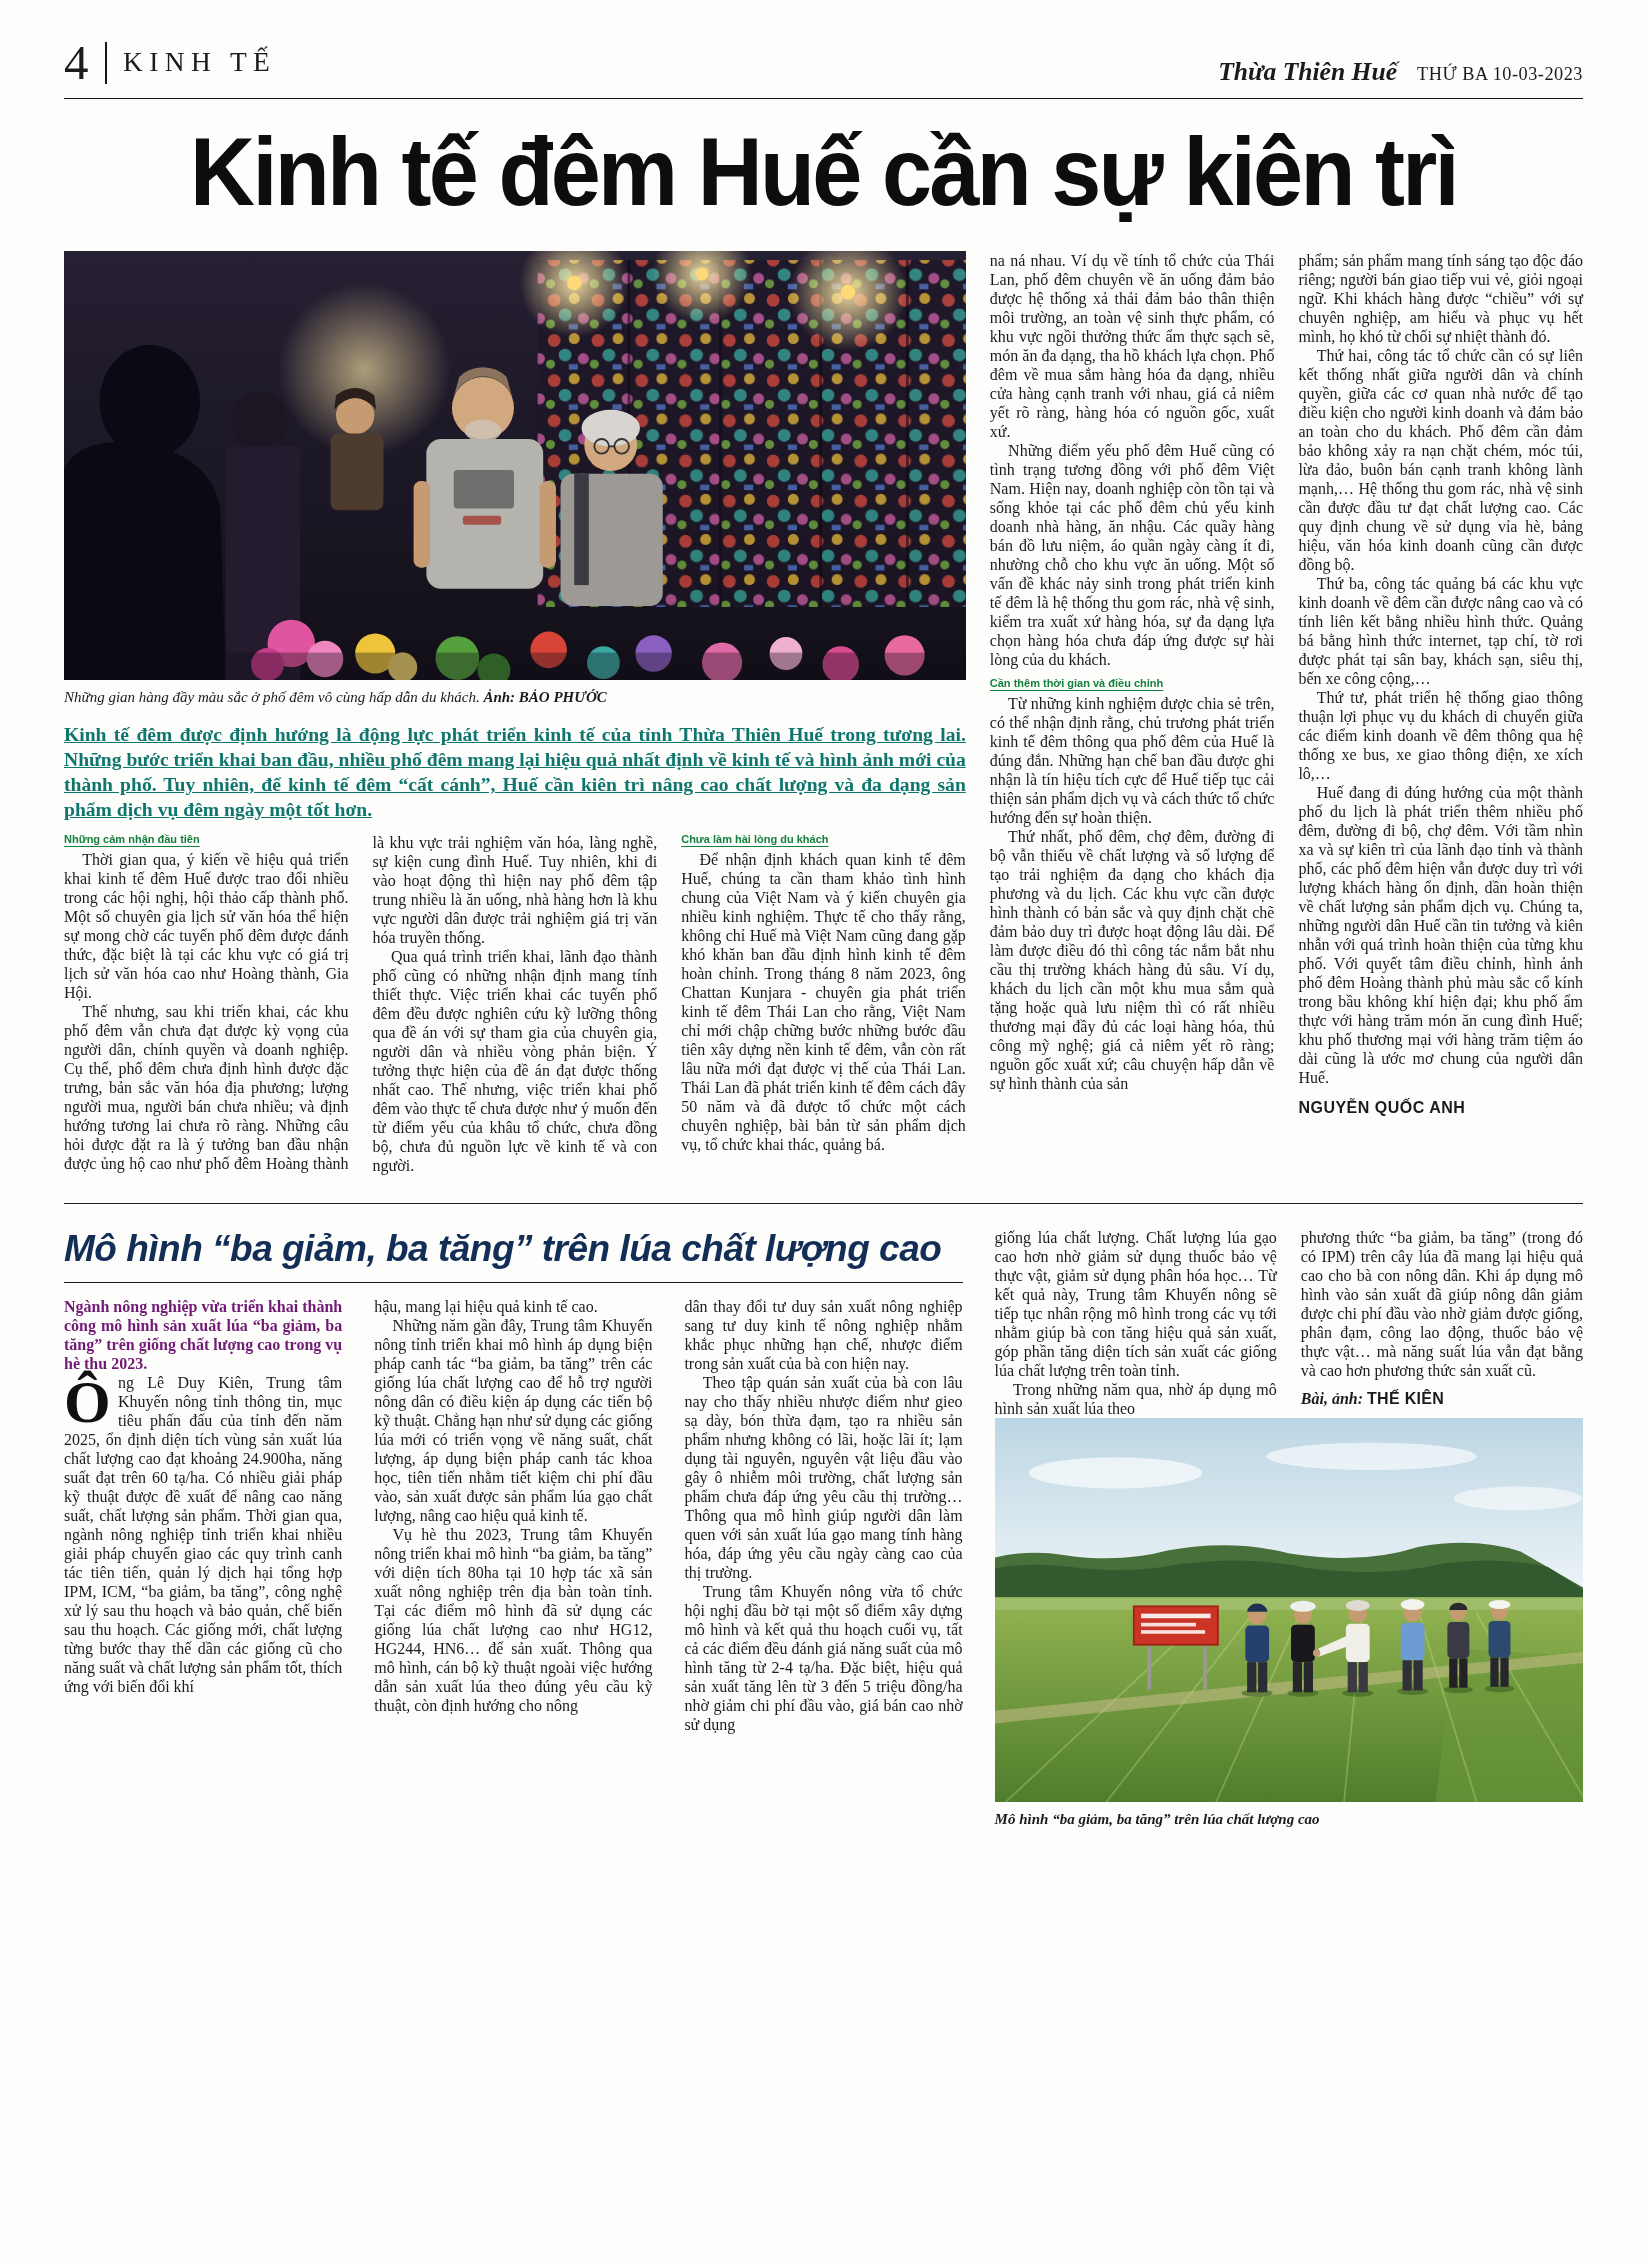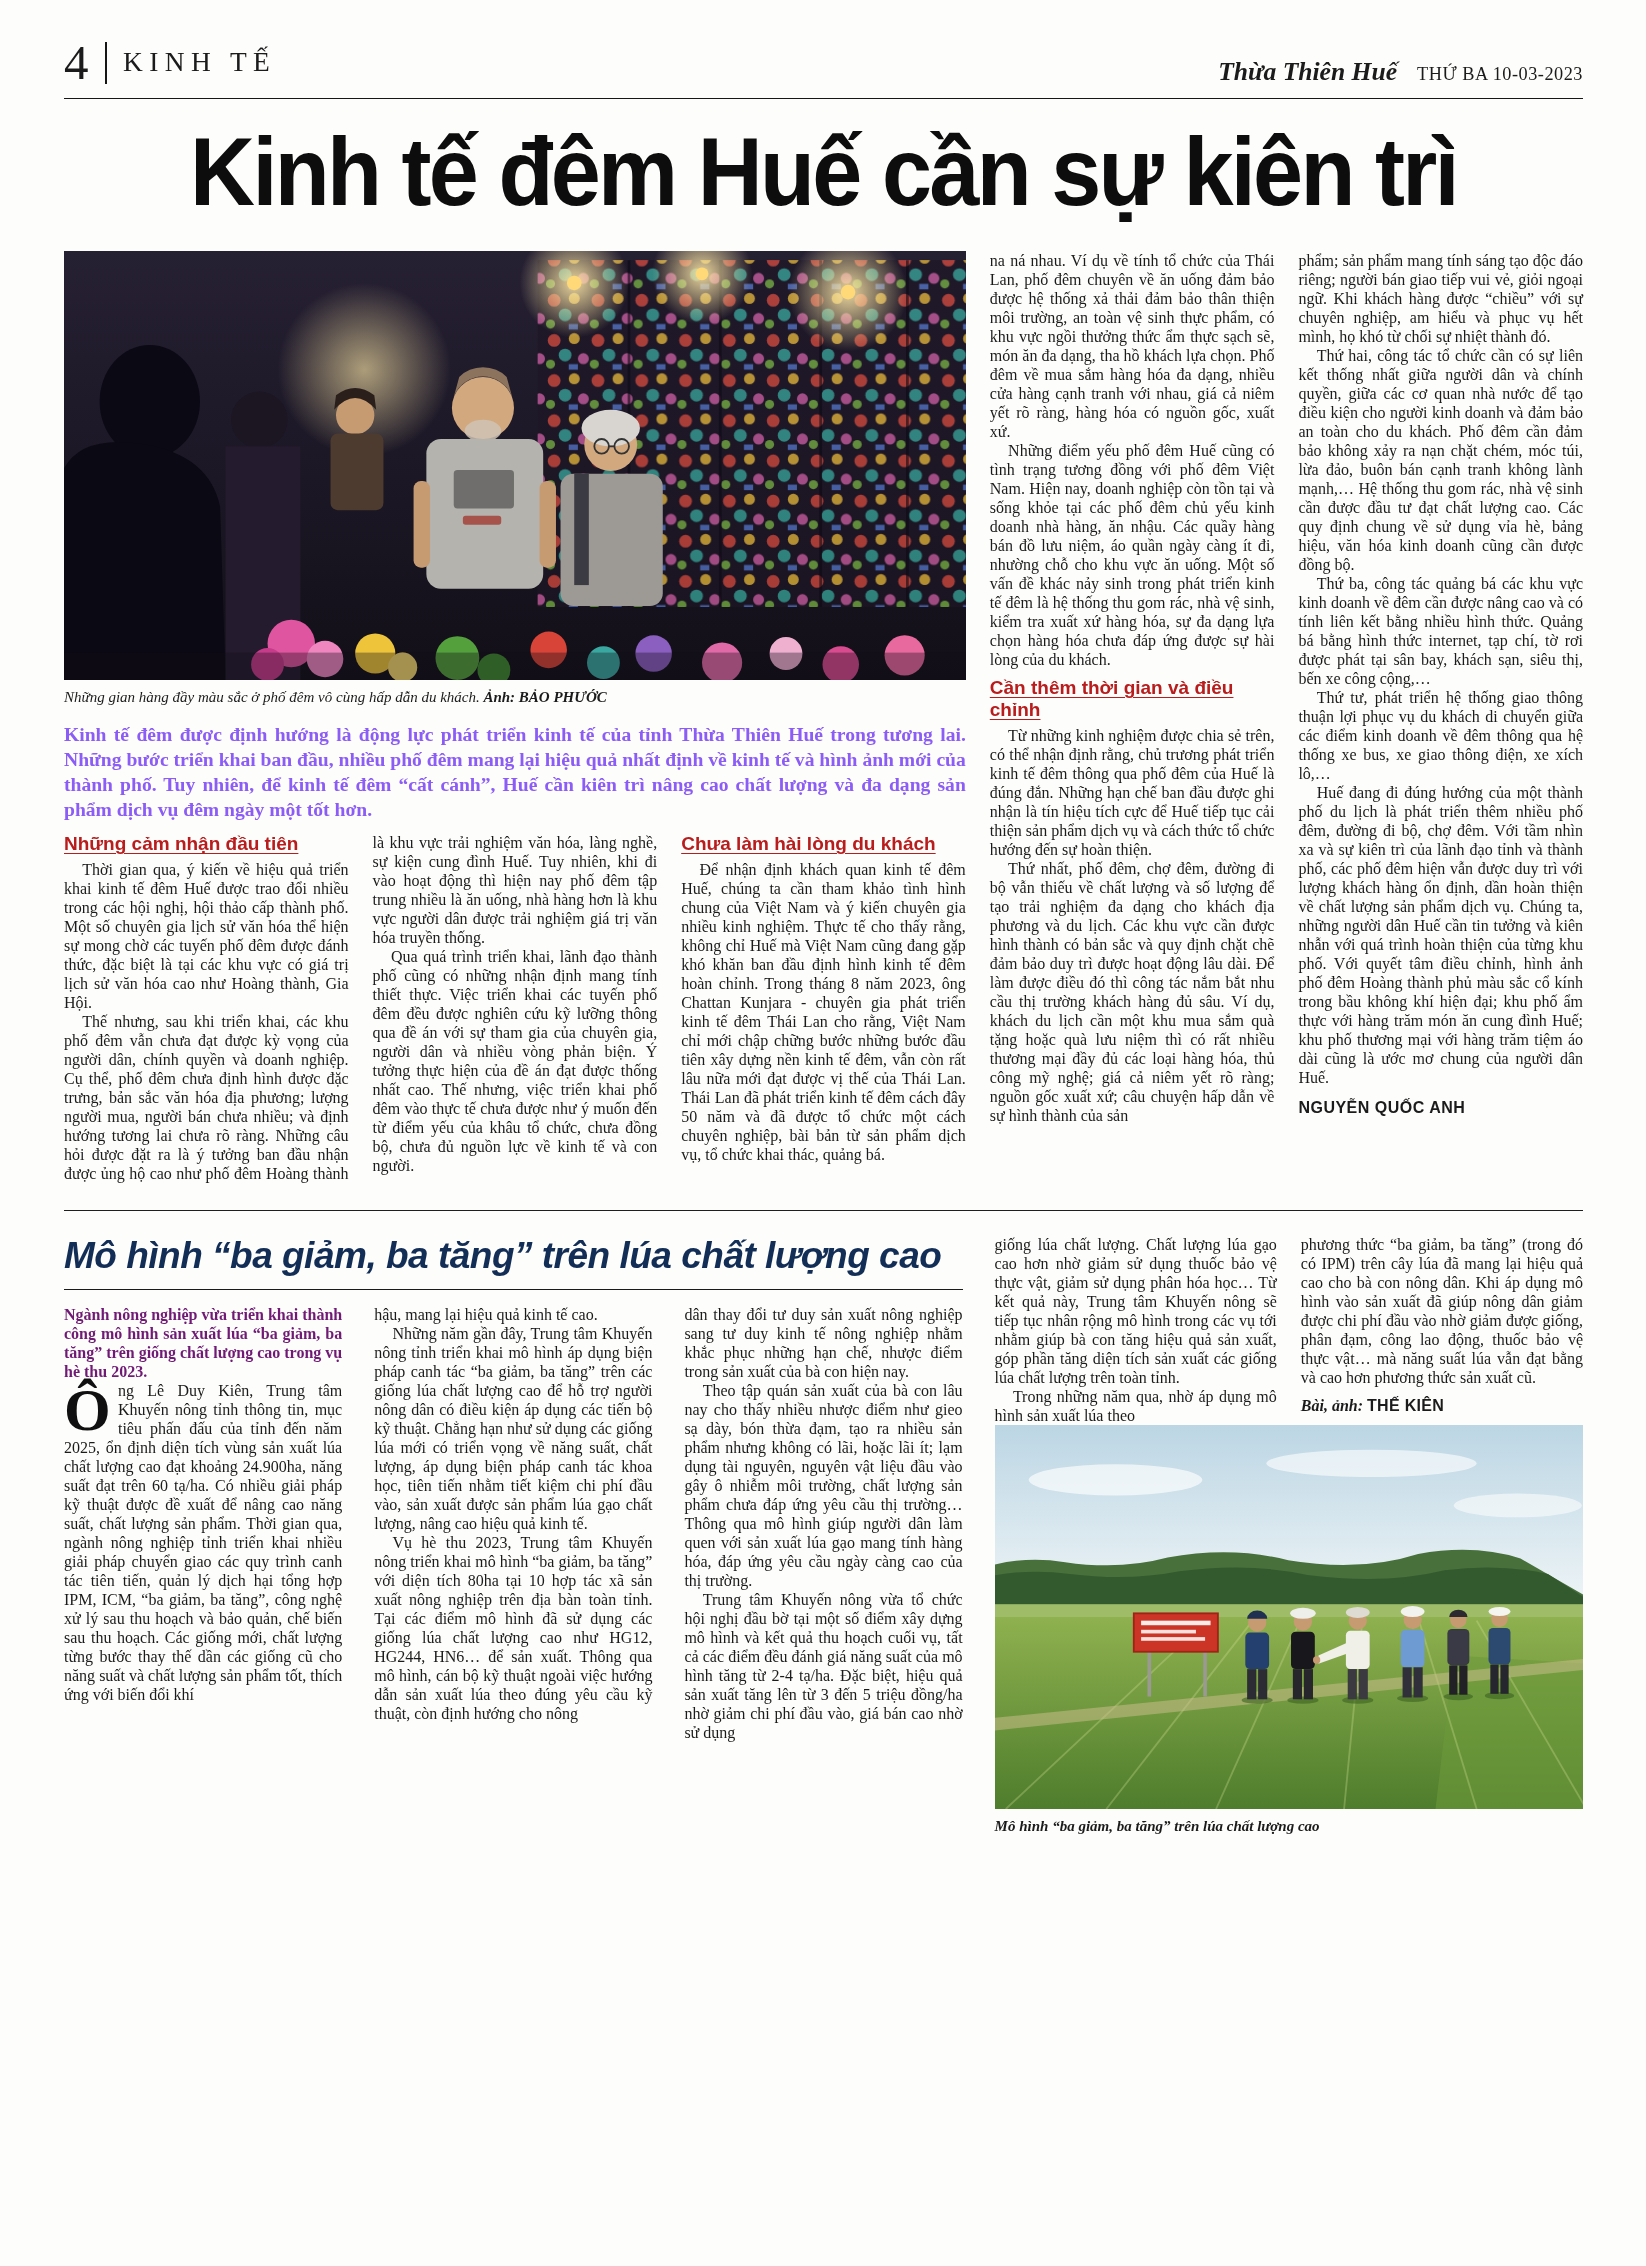--- a/index.html
+++ b/index.html
@@ -29,26 +29,26 @@
   .a1grid{display:grid;grid-template-columns:repeat(5,1fr);column-gap:24px;}
   .a1-left{grid-column:1/4;}
   .a1-c4{grid-column:4/5;}
   .a1-c5{grid-column:5/6;}
   .photo{position:relative;width:100%;overflow:hidden;background:#141019;}
   .photo svg{width:100%;height:100%;display:block;}
   .photo1{height:429px;}
   .photo2{height:384px;margin-top:14.6px;background:#cfe0ea;}
   .caption{font-style:italic;font-size:15px;line-height:1.3;margin:8.2px 0 0;}
   .caption b{margin-left:3.7px;}
-  .lede1{font-size:19.6px;font-weight:700;color:#8b5cf6;line-height:25px;
-    margin:14.6px 0 11px;text-align:justify;}
+  .lede1{font-size:19.6px;font-weight:700;color:#0f766e;line-height:25px;
+    margin:14.6px 0 11px;text-align:justify;text-decoration:underline;}
   .btx p{margin:0;font-size:16px;line-height:19px;text-align:justify;text-indent:18.3px;}
   .btx p.cont{text-indent:0;}
-  .subhead{font-family:"Liberation Sans",sans-serif;font-size:19px;font-weight:700;
-    color:#b91c1c;margin:8.2px 0 4.6px;text-decoration:underline;text-underline-offset:2.7px;}
+  .subhead{font-family:"Liberation Sans",sans-serif;font-size:11px;font-weight:700;
+    color:#15803d;margin:8.2px 0 4.6px;text-decoration:underline;text-underline-offset:2.7px;}
   .flow3{column-count:3;column-gap:24px;margin-top:3.7px;}
   .flow3 .subhead:first-child{margin-top:0;}
   .author1{text-align:right;font-weight:700;font-size:15.5px;margin-top:11px !important;
     font-family:"Liberation Sans",sans-serif;letter-spacing:0.5px;text-indent:0 !important;}
   
   .divider{border:none;border-top:1.8px solid #1e1e1e;margin:27.4px 0 24px;}
   
   .a2grid{display:grid;grid-template-columns:repeat(5,1fr);column-gap:32px;
     grid-template-rows:auto 1fr;}
   .headline2{grid-column:1/4;grid-row:1;

